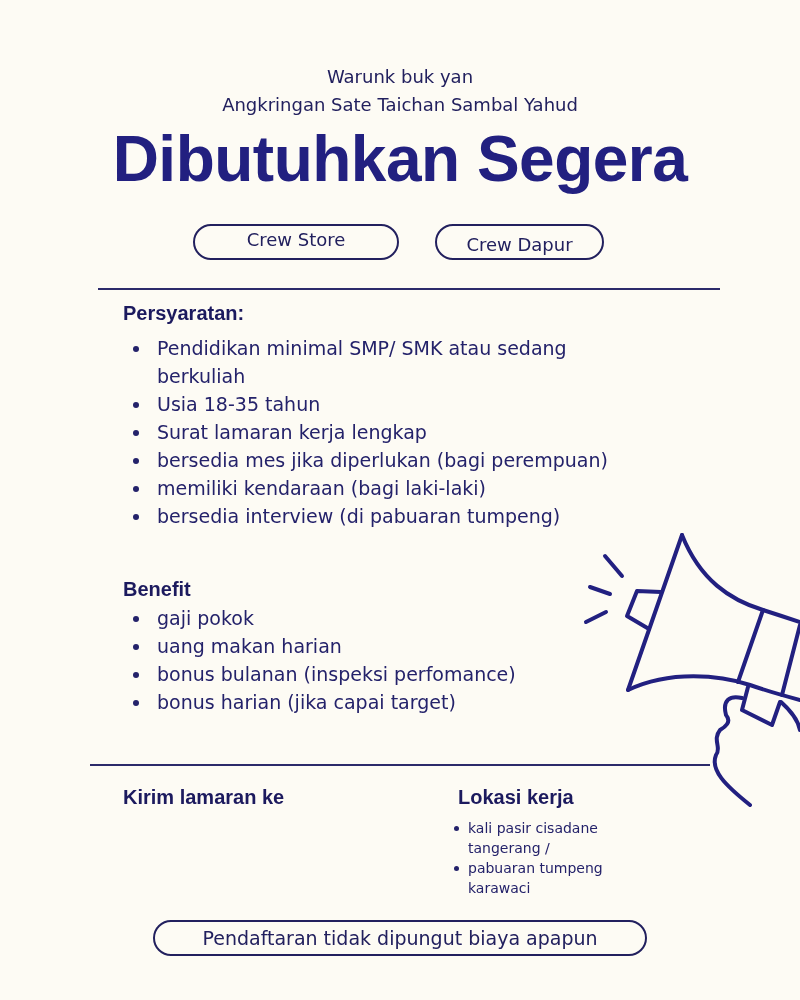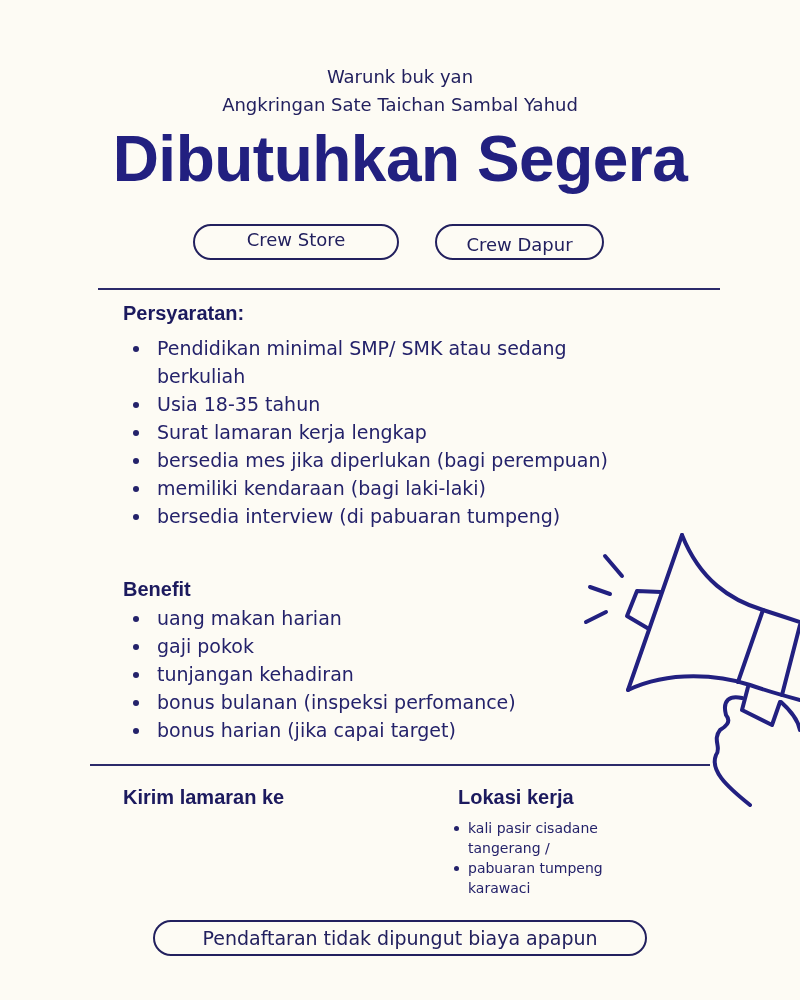--- a/index.html
+++ b/index.html
@@ -62,23 +62,22 @@
     <li>Surat lamaran kerja lengkap</li>
     <li>bersedia mes jika diperlukan (bagi perempuan)</li>
     <li>memiliki kendaraan (bagi laki-laki)</li>
     <li>bersedia interview (di pabuaran tumpeng)</li>
   </ul>
 </div>
 
 <div class="abs heading" style="left:123px; top:578px;">Benefit</div>
 <div class="abs" style="left:123px; top:604px; width:460px;">
   <ul class="list">
+    <li>gaji pokok</li>
     <li>uang makan harian</li>
-    <li>gaji pokok</li>
-    <li>tunjangan kehadiran</li>
     <li>bonus bulanan (inspeksi perfomance)</li>
     <li>bonus harian (jika capai target)</li>
   </ul>
 </div>
 
 <svg class="abs" style="left:560px; top:520px;" width="240" height="300" viewBox="0 0 240 300">
   <g fill="none" stroke="#222080" stroke-width="4" stroke-linecap="round" stroke-linejoin="round">
 
     <line x1="45" y1="36" x2="62" y2="56"></line>
     <line x1="30" y1="67" x2="50" y2="74"></line>

